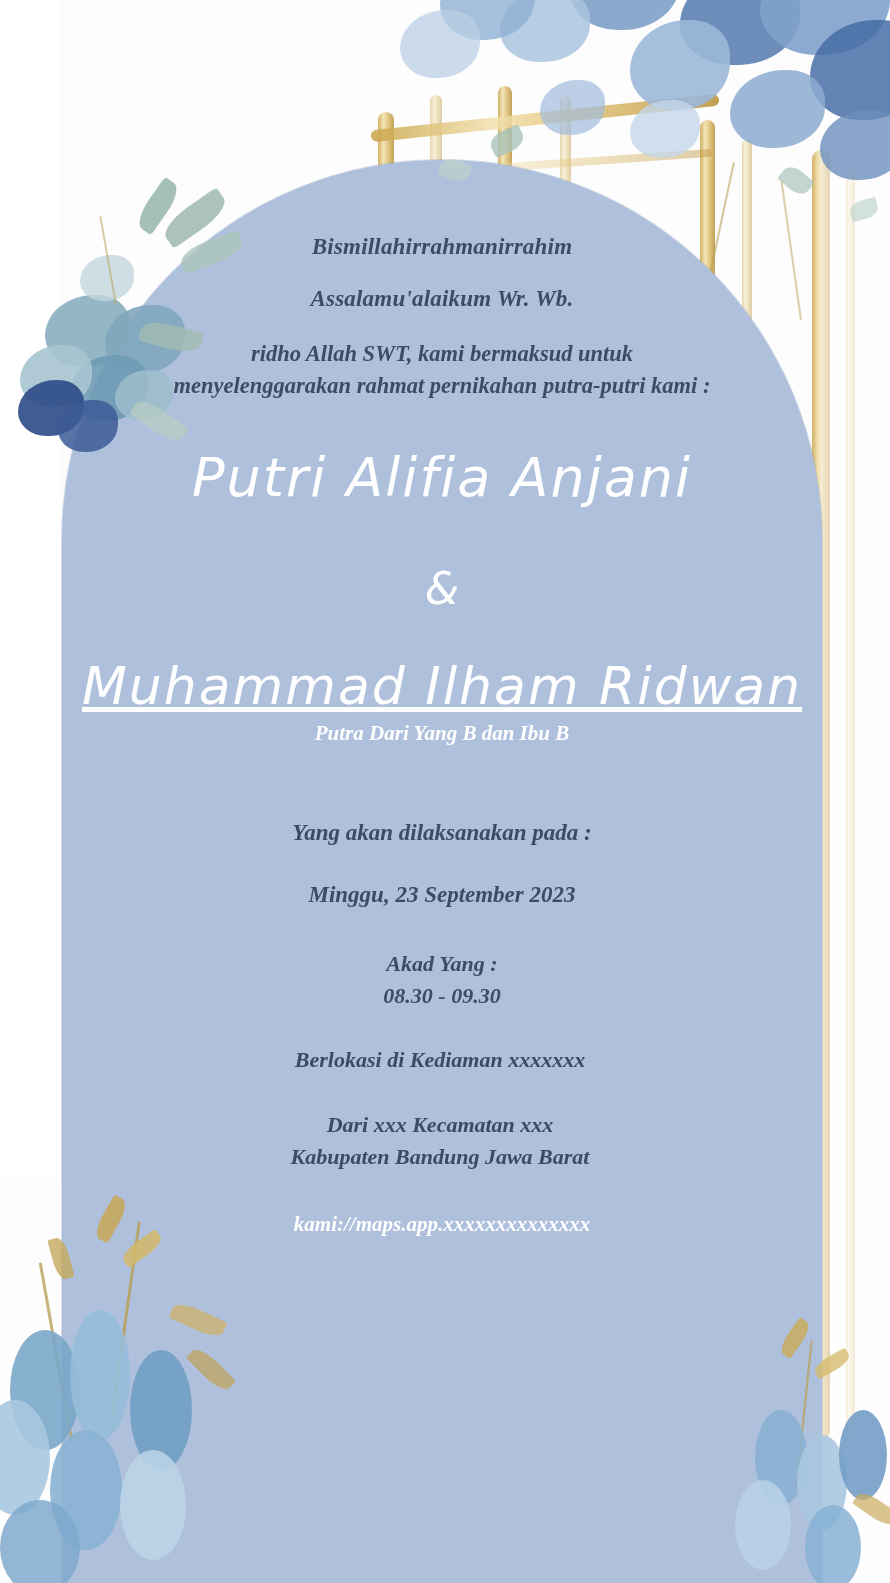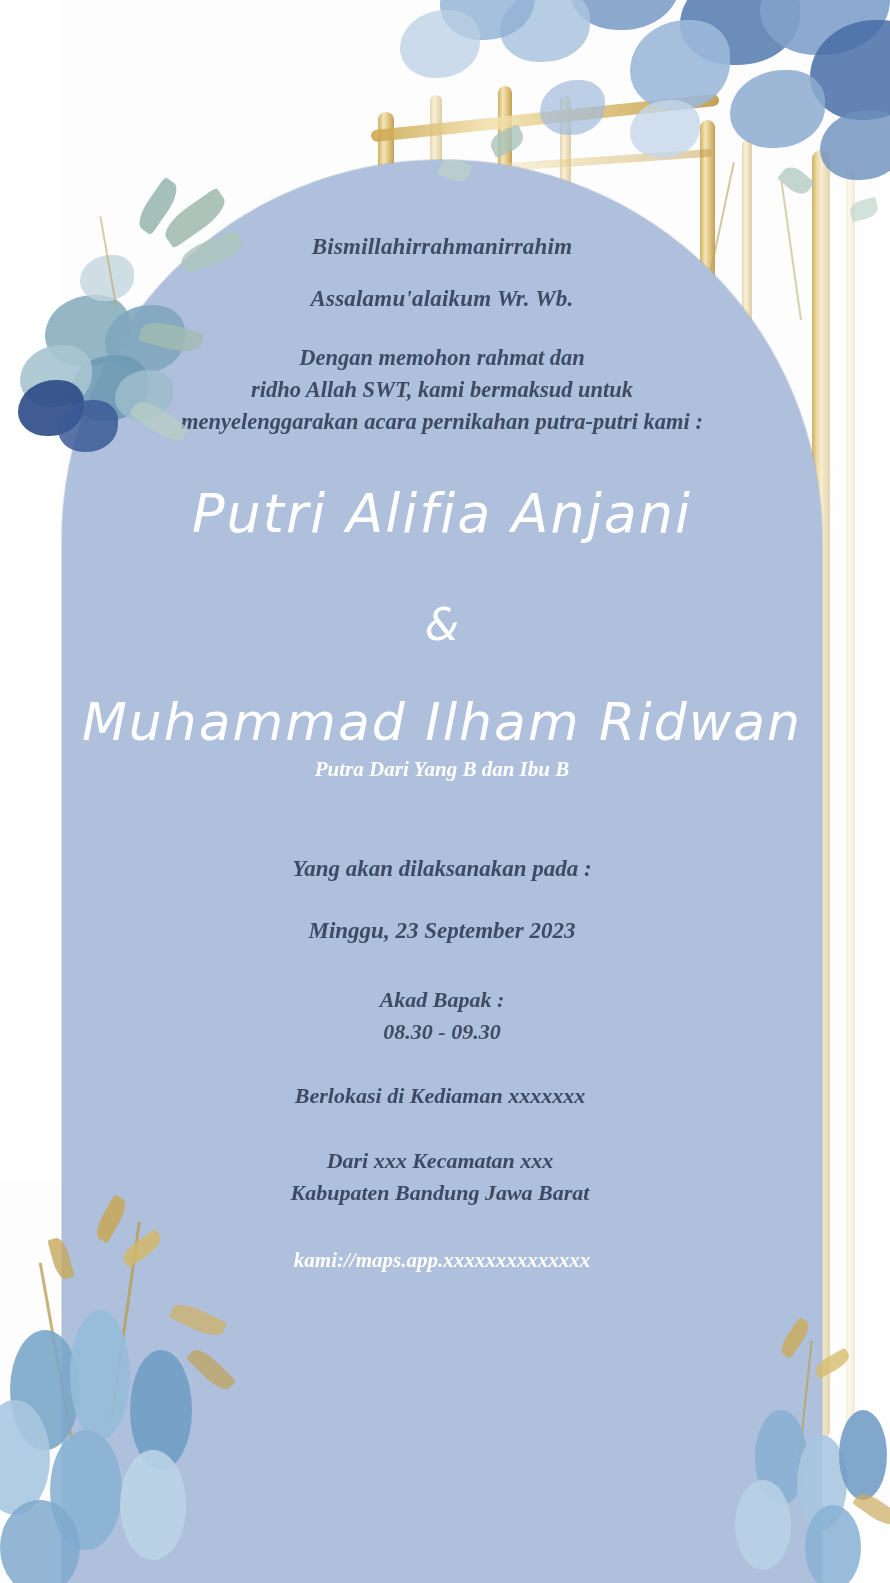--- a/index.html
+++ b/index.html
@@ -83,20 +83,21 @@
   }
   .bride-name {
     font-size: 54px;
     margin: 46px 0 4px 0;
     line-height: 1.1;
   }
   .groom-name {
     font-size: 52px;
     margin: 30px 0 6px 0;
     line-height: 1.1;
+    text-decoration: underline;
   }
   .parent {
     color: #ffffff;
     font-style: italic;
     font-weight: bold;
     font-size: 21px;
     margin: 6px 0 0 0;
   }
   .amp {
     color: #ffffff;
@@ -187,42 +188,41 @@
 
   <div class="card">
     <div class="card-inner">
 
       <div class="open-block">
         <p class="open-line">Bismillahirrahmanirrahim</p>
         <p class="open-line">Assalamu'alaikum Wr. Wb.</p>
       </div>
 
       <div>
-        <p class="intro">Dengan memohon rahmat dan</p>
         <p class="intro" style="margin-top:0;">ridho Allah SWT, kami bermaksud untuk</p>
-        <p class="intro" style="margin-top:0;">menyelenggarakan acara pernikahan putra-putri kami :</p>
+        <p class="intro" style="margin-top:0;">menyelenggarakan rahmat pernikahan putra-putri kami :</p>
       </div>
 
       <div>
         <p class="bride-name">Putri Alifia Anjani</p>
       </div>
 
       <p class="amp">&amp;</p>
 
       <div>
         <p class="groom-name">Muhammad Ilham Ridwan</p>
         <p class="parent">Putra Dari Yang B dan Ibu B</p>
       </div>
 
       <div class="detail-block">
         <p class="detail-head">Yang akan dilaksanakan pada :</p>
         <p class="detail-date">Minggu, 23 September 2023</p>
 
         <p class="event">
-          <span>Akad Bapak :</span><br>
+          <span>Akad Yang :</span><br>
           <span>08.30 - 09.30</span>
         </p>
 
       </div>
 
       <div>
         <p class="venue">Berlokasi di Kediaman xxxxxxx</p>
         <p class="venue" style="margin-top:34px;">Dari xxx Kecamatan xxx</p>
         <p class="venue" style="margin-top:0;">Kabupaten Bandung Jawa Barat</p>
       </div>

